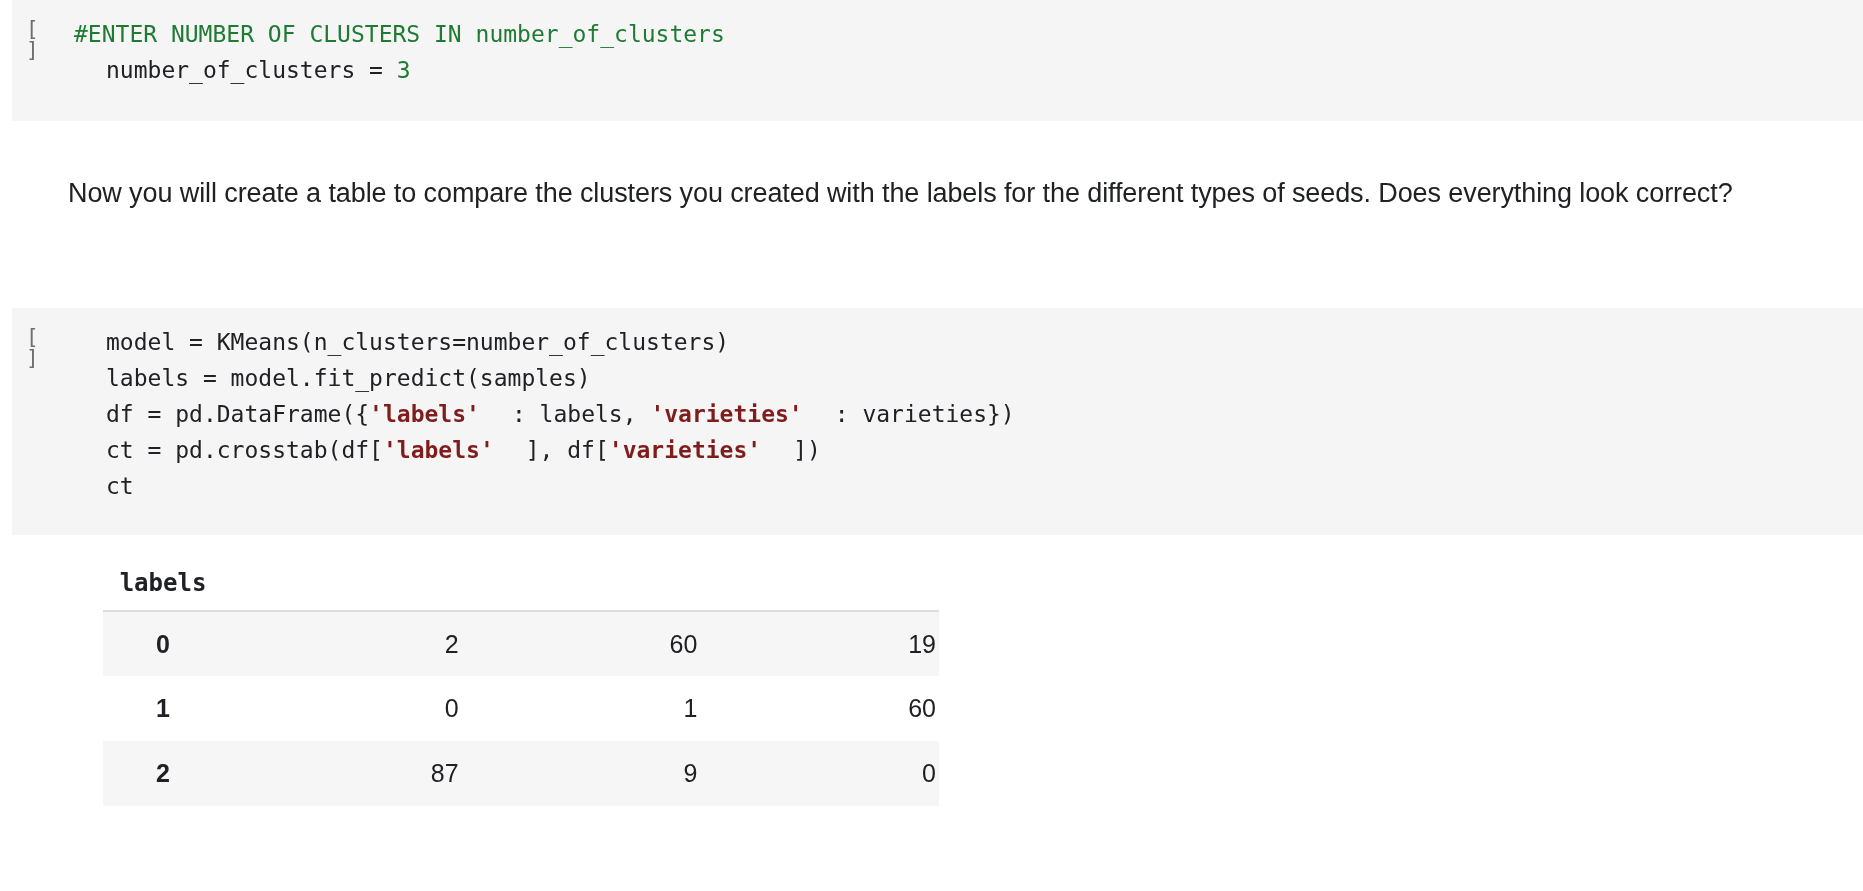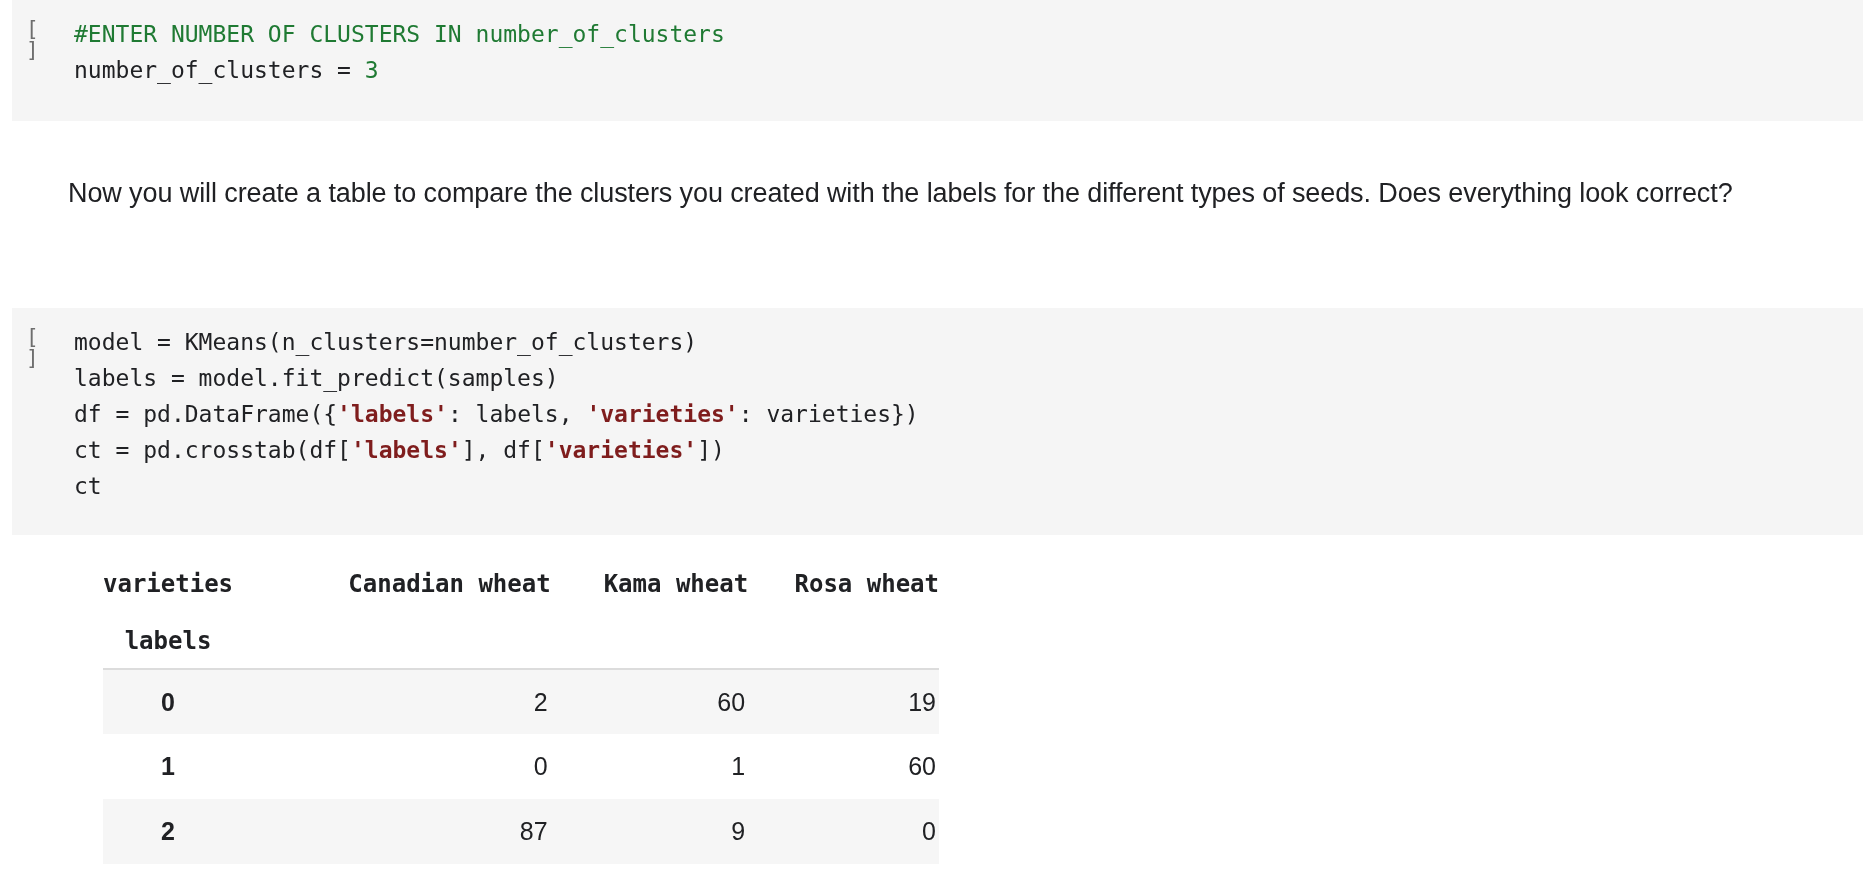--- a/index.html
+++ b/index.html
@@ -52,21 +52,21 @@
     font-size: 23px;
     line-height: 36px;
     color: #202124;
     white-space: pre;
     letter-spacing: 0px;
   }
   .code-line { display: block; height: 36px; }
   .tok-comment { color: #1f7a33; }
   .tok-num     { color: #1f7a33; }
   .tok-str     { color: #7f1d1d; font-weight: bold; }
-  .tok-plain   { color: #202124; }
+  .tok-plain   { color: #202124; margin-left: 32px; }
 
   #cell1 { top: 0px; height: 121px; }
   #cell2 { top: 308px; height: 227px; }
 
   
   .markdown-block {
     position: absolute;
     left: 26px;
     top: 170px;
     width: 1820px;
@@ -161,26 +161,20 @@
   </div>
 
   <div class="code-cell" id="cell2">
     <div class="run-gutter">[ ]</div>
     <div class="code-body"><span class="code-line"><span class="tok-plain">model = KMeans(n_clusters=number_of_clusters)</span></span><span class="code-line"><span class="tok-plain">labels = model.fit_predict(samples)</span></span><span class="code-line"><span class="tok-plain">df = pd.DataFrame({</span><span class="tok-str">'labels'</span><span class="tok-plain">: labels, </span><span class="tok-str">'varieties'</span><span class="tok-plain">: varieties})</span></span><span class="code-line"><span class="tok-plain">ct = pd.crosstab(df[</span><span class="tok-str">'labels'</span><span class="tok-plain">], df[</span><span class="tok-str">'varieties'</span><span class="tok-plain">])</span></span><span class="code-line"><span class="tok-plain">ct</span></span></div>
   </div>
 
   <div class="output-area">
     <table class="ct">
       <thead>
-        <tr class="hdr-row">
-          <th class="corner-left colw-0">varieties</th>
-          <th class="colw-1">Canadian wheat</th>
-          <th class="colw-2">Kama wheat</th>
-          <th class="colw-3">Rosa wheat</th>
-        </tr>
         <tr class="hdr-row-2">
           <th>labels</th>
           <th></th>
           <th></th>
           <th></th>
         </tr>
       </thead>
       <tbody class="tbody-bordered">
         <tr class="data-row shade">
           <th class="rowidx">0</th>

